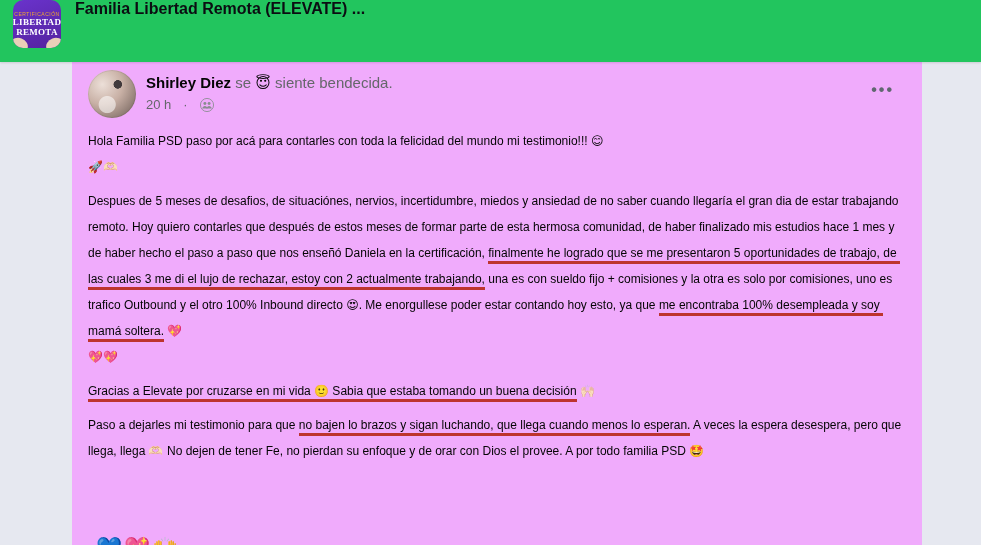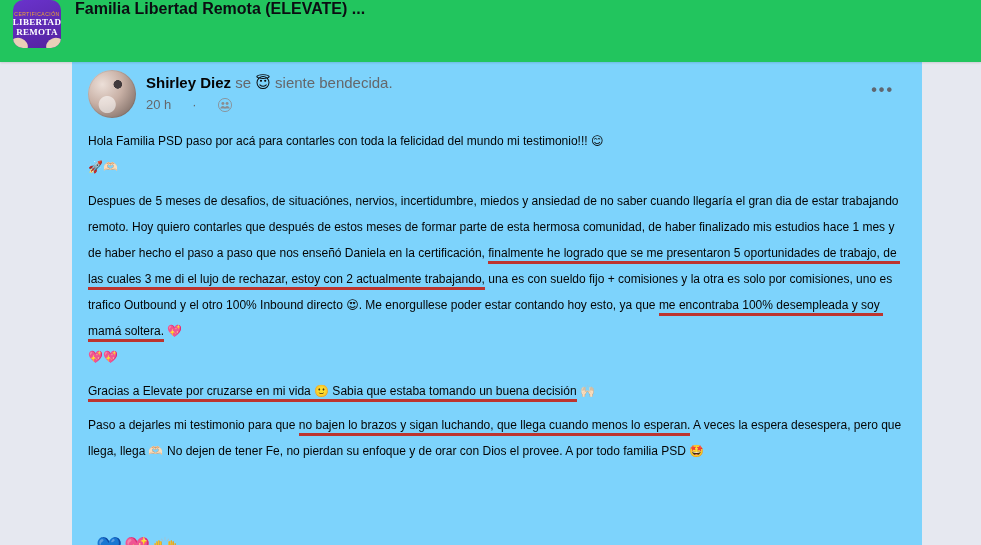--- a/index.html
+++ b/index.html
@@ -45,39 +45,39 @@
   .hand.l{left:-3px;transform:rotate(20deg);}
   .hand.r{right:-3px;transform:rotate(-20deg);}
   .app-title{
     margin-left:14px;font-size:16px;font-weight:700;color:#0b0d12;cursor:pointer;
   }
 
   
   .page-bg{position:absolute;top:62px;left:0;width:981px;height:483px;background:#e6e8f0;}
   .post-card{
     position:absolute;top:62px;left:72px;width:850px;height:483px;
-    background:#7dd3fc;padding:6px 16px 0 16px;
+    background:#f0abfc;padding:6px 16px 0 16px;
   }
 
   
   .post-header{display:flex;align-items:flex-start;position:relative;padding-top:2px;}
   .author-avatar{
     width:48px;height:48px;border-radius:50%;flex:0 0 auto;cursor:pointer;
     background:
       radial-gradient(circle at 62% 30%,rgba(40,35,40,.85) 0 9%,transparent 10%),
       radial-gradient(circle at 40% 72%,rgba(255,255,255,.55) 0 18%,transparent 20%),
       radial-gradient(circle at 30% 30%,#ecdfd8 0%,#c9b1a6 42%,#8d7a72 78%,#5f5049 100%);
     box-shadow:inset 0 0 0 1px rgba(0,0,0,.08);
   }
   .post-header-text{margin-left:10px;padding-top:3px;}
   .author-line{font-size:15px;line-height:20px;}
   .author-name{font-weight:700;color:var(--text);cursor:pointer;}
   .feeling{color:var(--muted);}
   .meta-line{
-    display:flex;align-items:center;gap:21px;
+    display:flex;align-items:center;gap:12px;
     font-size:13px;color:var(--muted);margin-top:4px;line-height:16px;
   }
   .meta-time{cursor:pointer;}
   .audience-icon{display:inline-block;width:14px;height:14px;}
   .post-options{
     position:absolute;right:12px;top:14px;
     color:#606770;font-size:16px;font-weight:700;letter-spacing:2px;
     border:none;background:transparent;cursor:pointer;line-height:16px;
   }
 

